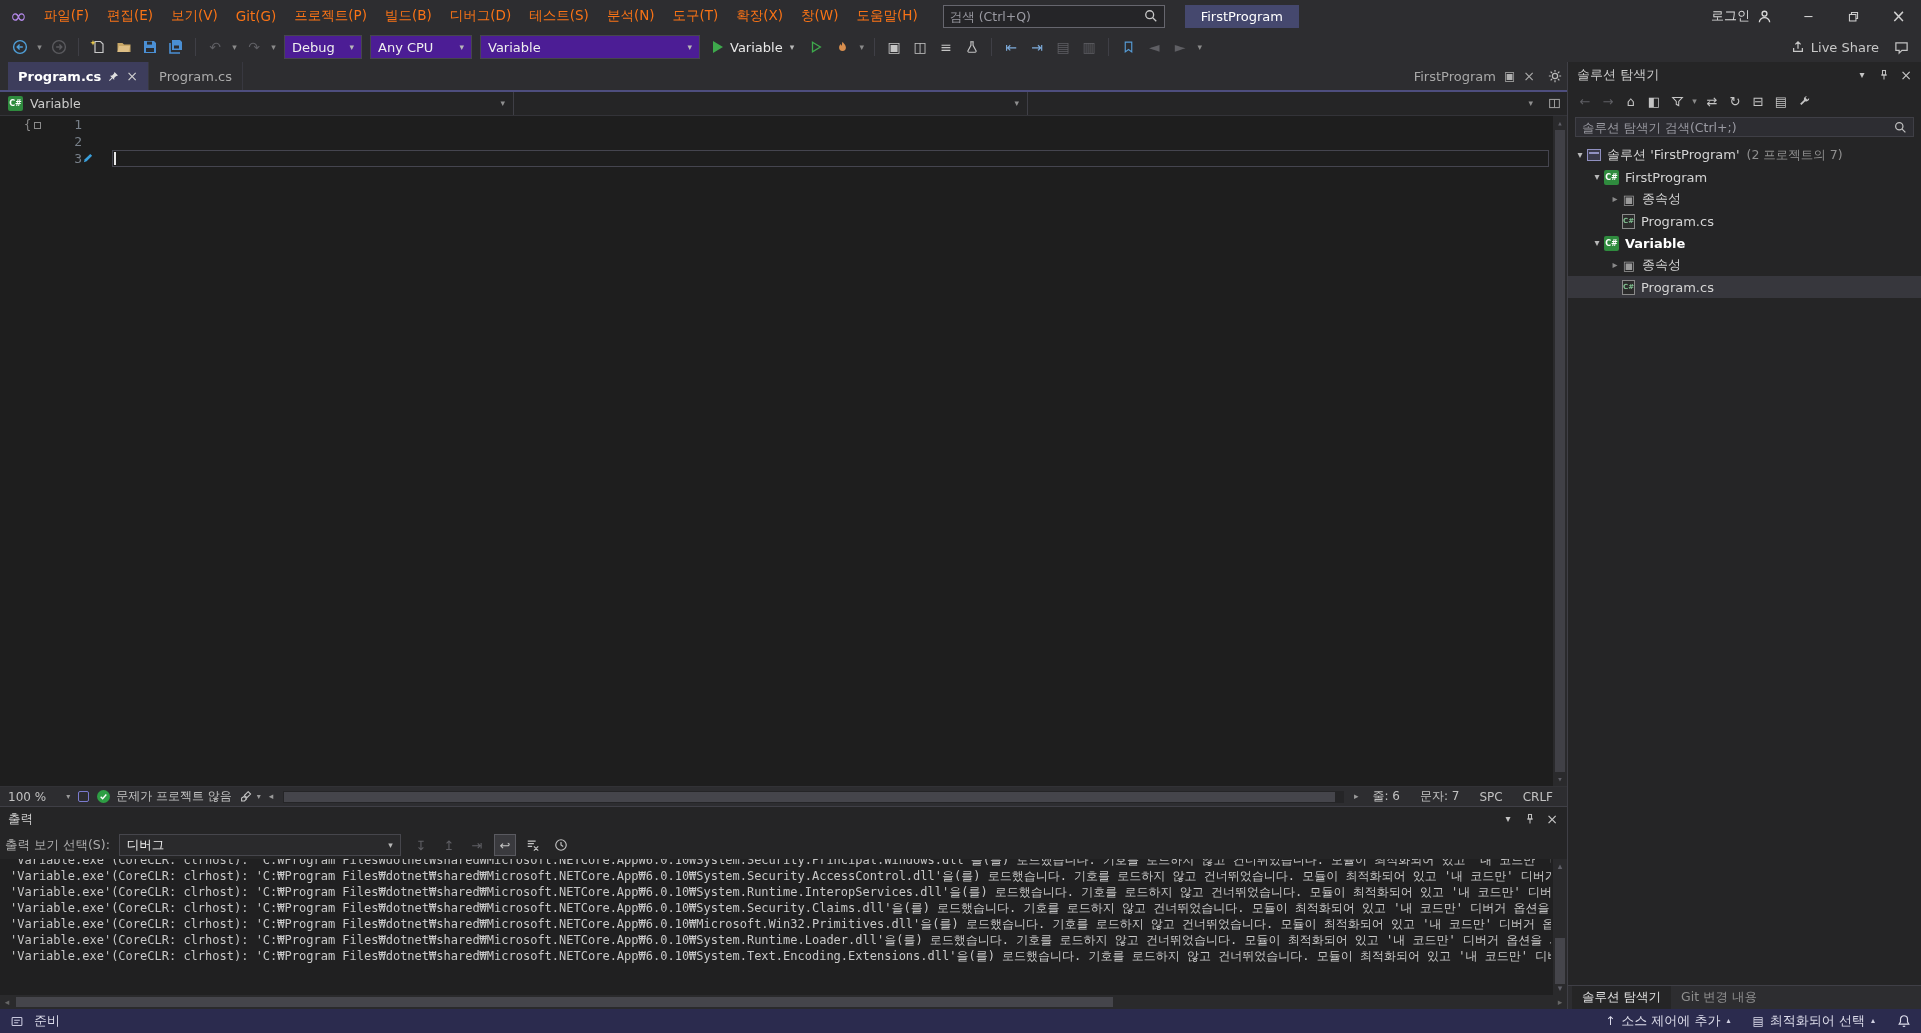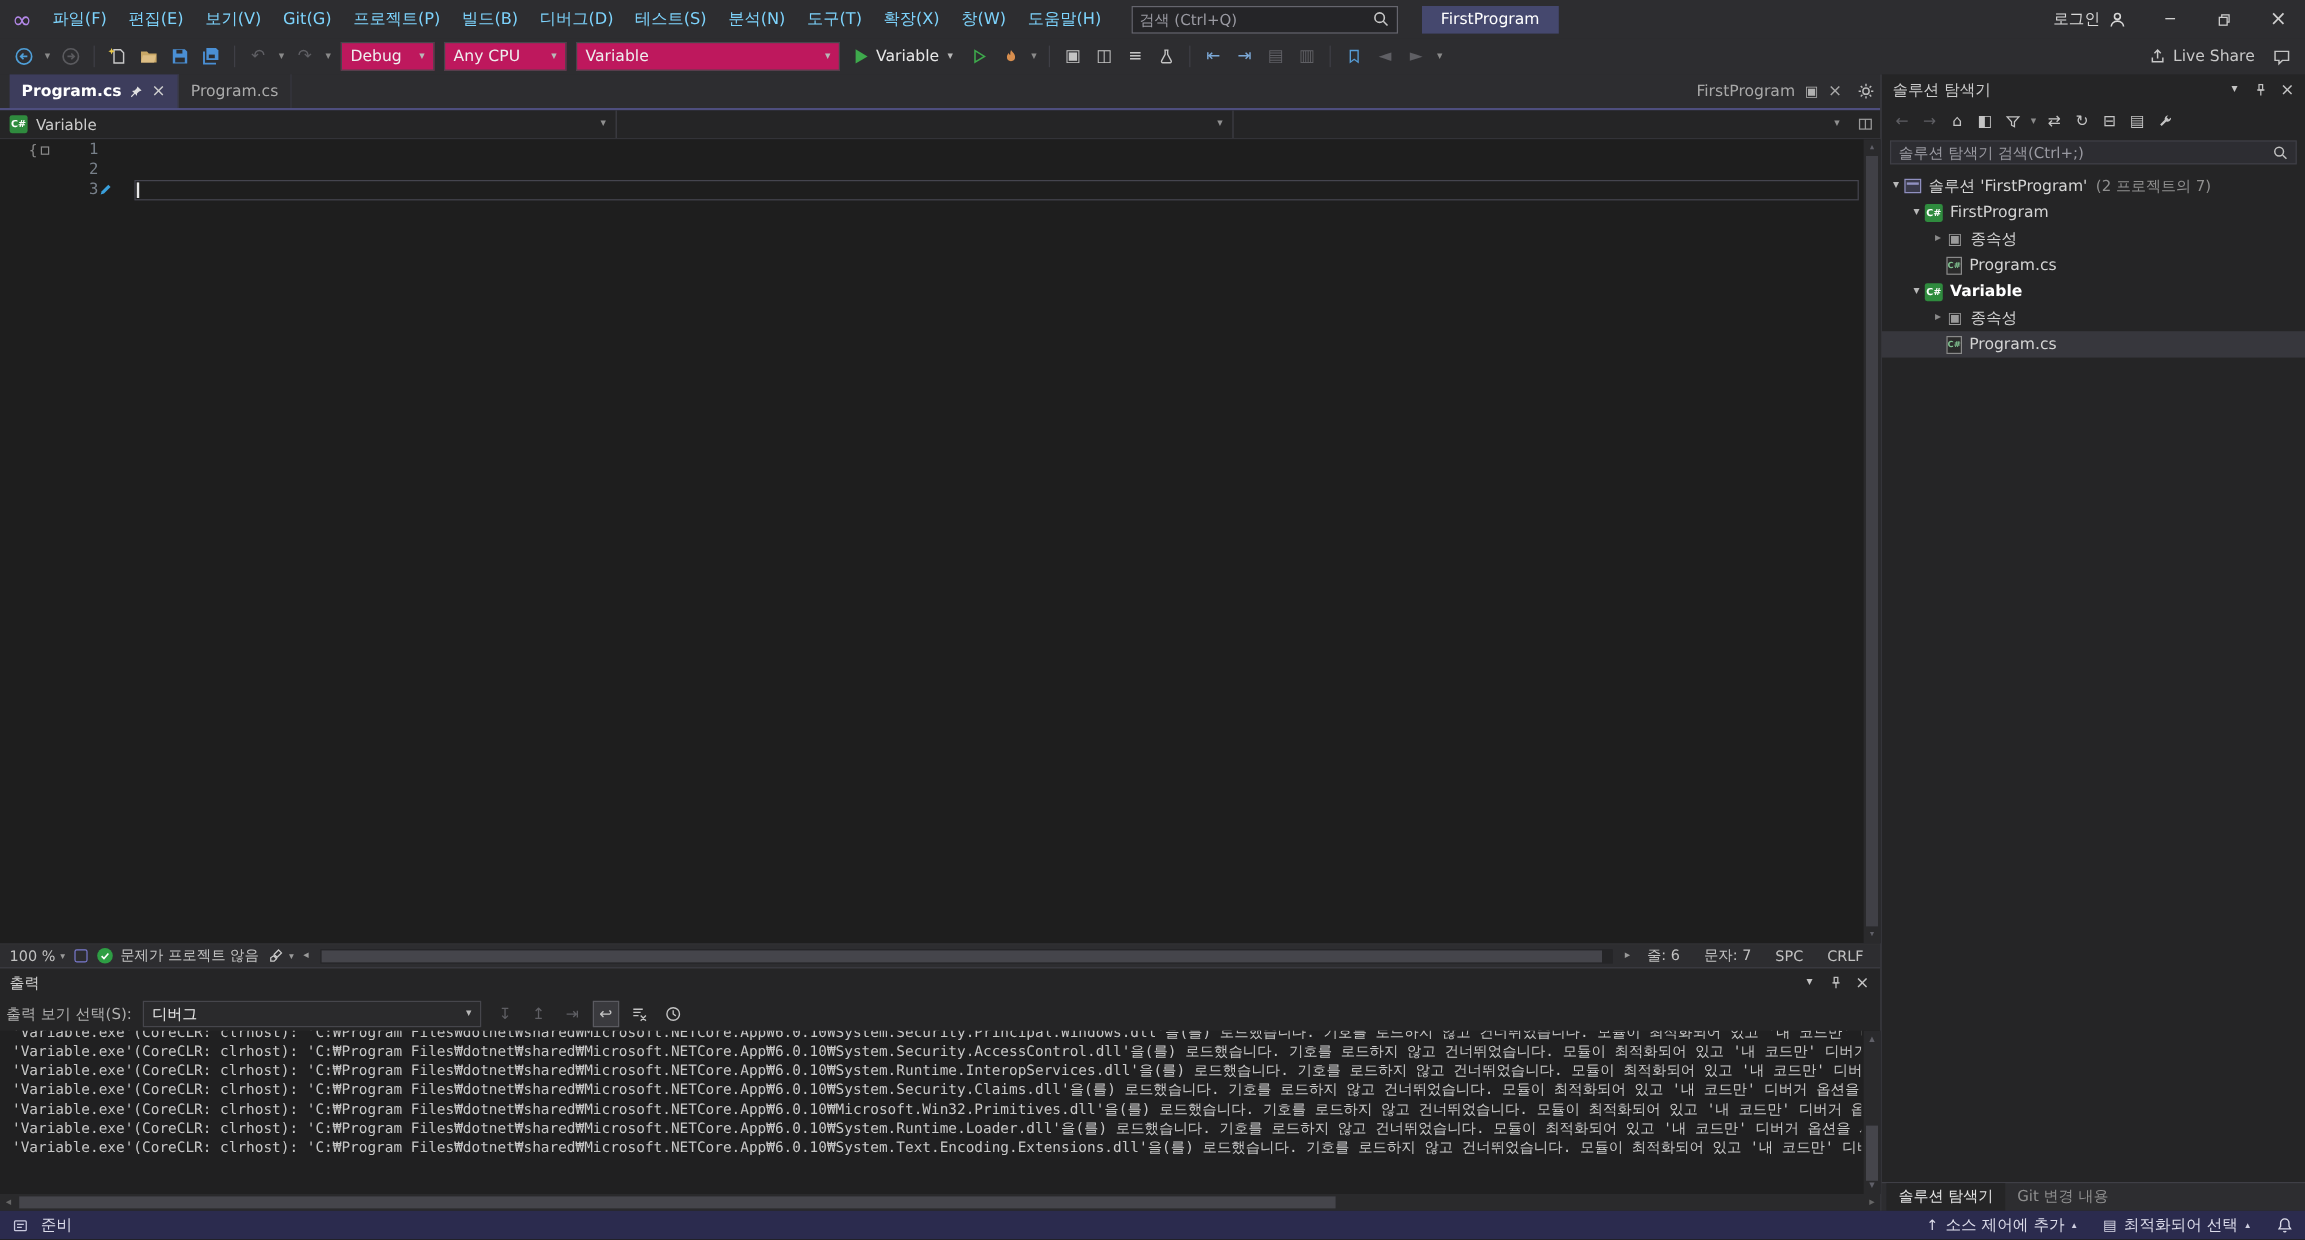--- a/index.html
+++ b/index.html
@@ -4,38 +4,38 @@
 <style>
   *{box-sizing:border-box;margin:0;padding:0}
   html,body{background:#1E1E1E}
   body{font-family:"DejaVu Sans","Liberation Sans",sans-serif;color:#CCCCCC}
   .window{width:1921px;height:1033px;display:flex;flex-direction:column;background:#2D2D30;overflow:hidden;position:relative}
 
   
   .titlebar{height:32px;display:flex;align-items:center;background:#2D2D30;padding-left:10px;flex:0 0 auto}
   .vs-logo{font-size:20px;color:#B388E8;margin-right:8px;line-height:1}
   .menubar{display:flex;height:100%}
-  .menu-item{padding:0 9px;display:flex;align-items:center;font-size:13.5px;color:#7dd3fc;white-space:nowrap;cursor:default}
+  .menu-item{padding:0 9px;display:flex;align-items:center;font-size:13.5px;color:#f97316;white-space:nowrap;cursor:default}
   .title-search{width:222px;height:23px;margin-left:16px;border:1px solid #66666E;background:#252528;display:flex;align-items:center;padding:0 6px;flex:0 0 auto}
   .title-search input{flex:1;background:transparent;border:none;outline:none;color:#BFBFBF;font-size:12.5px;font-family:inherit}
   .title-search input::placeholder{color:#9A9AA2}
   .window-title-box{margin-left:20px;height:23px;padding:0 16px;background:#45486E;color:#FFFFFF;font-size:13px;display:flex;align-items:center;white-space:nowrap}
   .tb-spacer{flex:1}
   .signin{display:flex;align-items:center;gap:7px;margin-right:14px;color:#D8D8D8;font-size:13px;white-space:nowrap}
   .win-controls{display:flex;height:32px}
   .win-btn{width:45px;height:32px;display:flex;align-items:center;justify-content:center;color:#CFCFCF;font-size:13px}
   .svgi{display:block}
 
   
   .toolbar{height:30px;display:flex;align-items:center;padding:0 8px;gap:2px;background:#2D2D30;flex:0 0 auto}
   .tico{width:24px;height:24px;display:flex;align-items:center;justify-content:center;color:#C4C4C4;font-size:14px;flex:0 0 auto}
   .tico.dim{color:#5F5F64}
   .tdrop{width:11px;display:flex;align-items:center;justify-content:center;font-size:9px;color:#8A8A8A;flex:0 0 auto}
   .tsep{width:1px;height:18px;background:#3F3F46;margin:0 5px;flex:0 0 auto}
-  .combo{display:flex;align-items:center;height:24px;background:#be185d;border:1px solid #46464C;padding:0 7px;font-size:13px;color:#EFEFEF;gap:6px;margin:0 3px;flex:0 0 auto}
+  .combo{display:flex;align-items:center;height:24px;background:#4c1d95;border:1px solid #46464C;padding:0 7px;font-size:13px;color:#EFEFEF;gap:6px;margin:0 3px;flex:0 0 auto}
   .combo .caret{margin-left:auto;color:#B8B8B8;font-size:9px}
   .run-btn{display:flex;align-items:center;gap:7px;padding:0 8px;color:#E8E8E8;font-size:13px;flex:0 0 auto;height:24px}
   .play-tri{width:0;height:0;border-left:10px solid #3EA94C;border-top:6px solid transparent;border-bottom:6px solid transparent}
   .toolbar-spacer{flex:1}
   .live-share{display:flex;align-items:center;gap:6px;color:#C8C8C8;font-size:13px;margin-right:8px}
 
   
   .main{flex:1;display:flex;min-height:0}
   .left-col{flex:1;display:flex;flex-direction:column;min-width:0}
 
@@ -351,21 +351,21 @@
             </svg>
         </span>
         <div class="ed-vscroll">
           <div class="scroll-arrow glyph">▴</div>
           <div class="ed-vthumb"></div>
           <div class="scroll-arrow glyph" style="position:absolute;bottom:0;left:0;right:0">▾</div>
         </div>
       </div>
 
       <div class="estatus">
-        <span style="display:flex;align-items:center;gap:4px">
+        <span style="display:flex;align-items:center;gap:20px">
           <span>100 %</span>
           <span class="caret glyph">▾</span>
         </span>
         <span class="health-ic"></span>
         <span style="display:flex;align-items:center;gap:6px">
           <span class="check-circle">
             <svg class="svgi" width="9" height="9" viewBox="0 0 16 16" fill="none" stroke="#FFFFFF" stroke-width="2.4">
                 <path d="M3 8.5l3.5 3.5L13 4.5"></path>
               </svg>
           </span>

